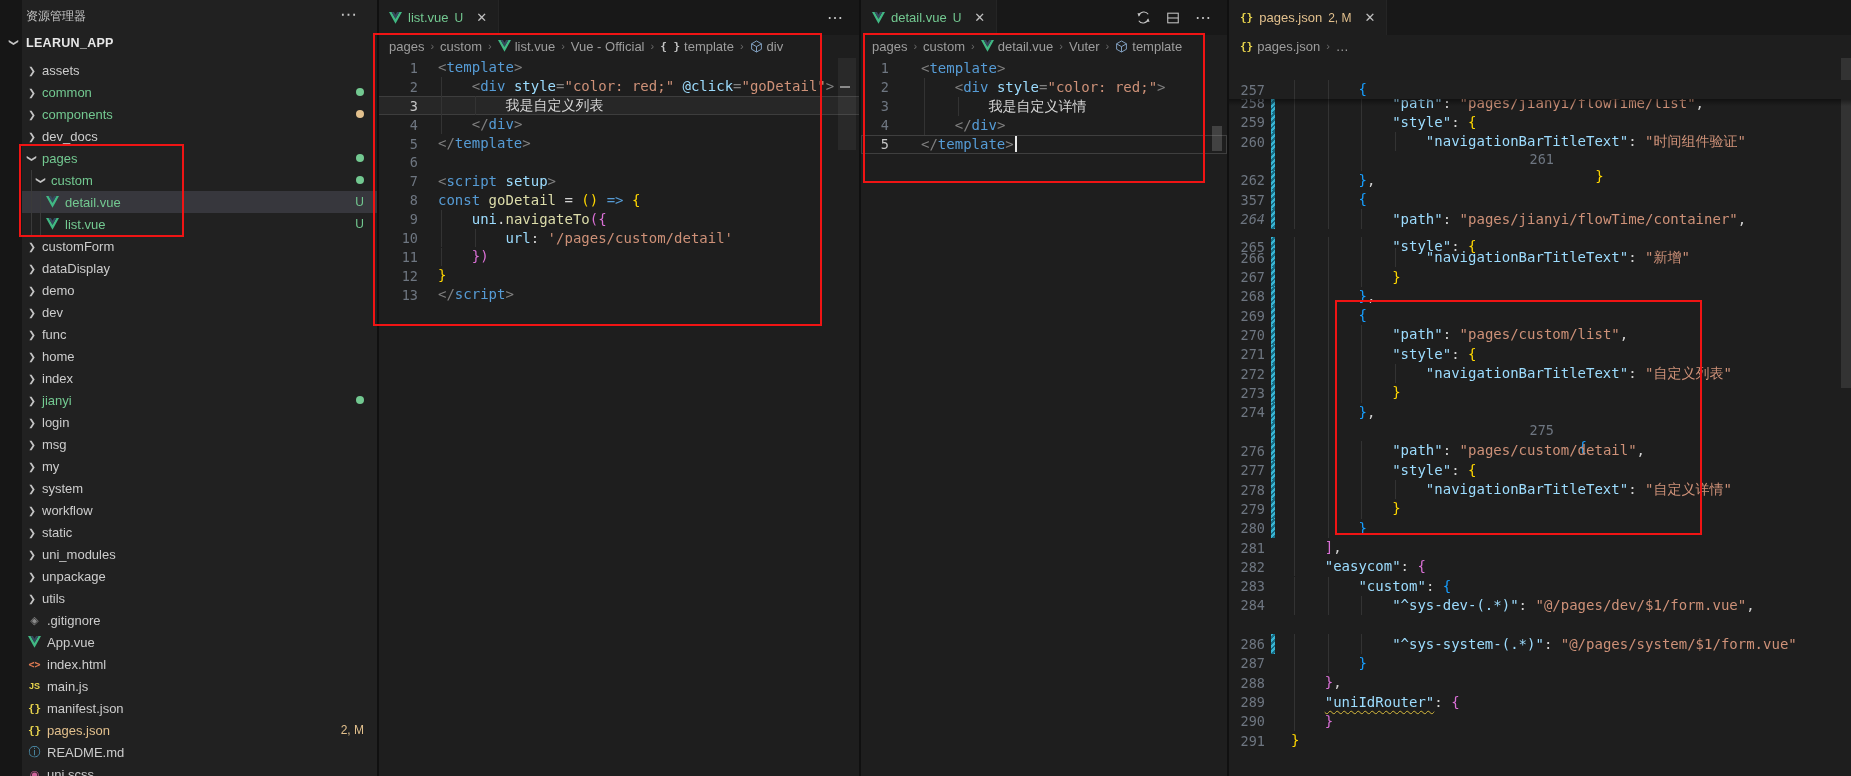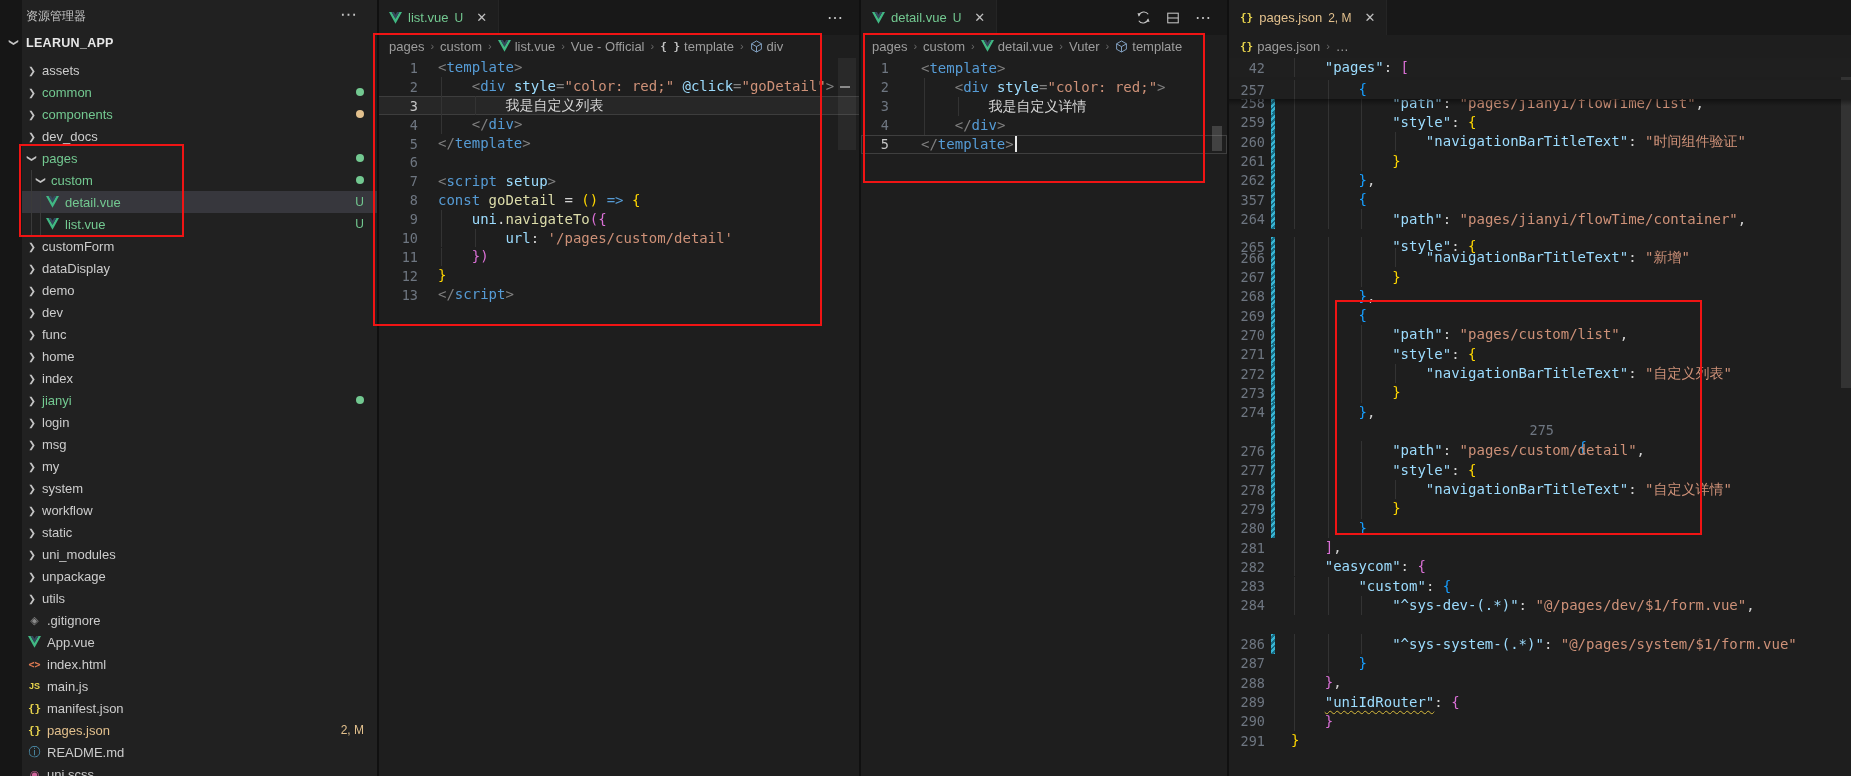--- a/index.html
+++ b/index.html
@@ -509,25 +509,20 @@
         <span class="bitem">
           <span class="braces-ic" style="display: inline-flex; align-items: center; color: rgb(232, 212, 77);">{}</span>
           <span>pages.json</span>
         </span>
         <span class="bsep">›</span>
         <span class="bitem">
           <span>…</span>
         </span>
       </div>
       <div class="codearea">
-        <div class="row sticky" style="top: 1px; height: 19.32px;">
-          <span class="ln" style="width: 44px; padding-right: 8px; box-sizing: border-box;">42</span>
-          <i class="gline" style="left: 65px;"></i>
-          <span class="ltext" style="padding-left: 18px;"><span class="tk-def">    </span><span class="tk-prop">"pages"</span><span class="tk-def">: </span><span class="tk-b2">[</span></span>
-        </div>
         <div class="row sticky" style="top: 23px; height: 19.32px;">
           <span class="ln" style="width: 44px; padding-right: 8px; box-sizing: border-box;">257</span>
           <i class="gline" style="left: 65px;"></i>
           <i class="gline" style="left: 98.72px;"></i>
           <span class="ltext" style="padding-left: 18px;"><span class="tk-def">        </span><span class="tk-b3">{</span></span>
         </div>
         <div class="row" style="top: 36.5px; height: 19.32px;">
           <span class="mark" style="left: 42px;"></span>
           <span class="ln" style="width: 44px; padding-right: 8px; box-sizing: border-box;">258</span>
           <i class="gline" style="left: 65px;"></i>
@@ -545,21 +540,21 @@
         </div>
         <div class="row" style="top: 75.14px; height: 19.32px;">
           <span class="mark" style="left: 42px;"></span>
           <span class="ln" style="width: 44px; padding-right: 8px; box-sizing: border-box;">260</span>
           <i class="gline" style="left: 65px;"></i>
           <i class="gline" style="left: 98.72px;"></i>
           <i class="gline" style="left: 132.44px;"></i>
           <i class="gline" style="left: 166.16px;"></i>
           <span class="ltext" style="padding-left: 18px;"><span class="tk-def">                </span><span class="tk-prop">"navigationBarTitleText"</span><span class="tk-def">: </span><span class="tk-str">"时间组件验证"</span></span>
         </div>
-        <div class="row" style="top: 94.46px; height: 19.32px;">
+        <div class="row" style="top: 94.46px; height: 19.32px; flex-direction: column;">
           <span class="mark" style="left: 42px;"></span>
           <span class="ln" style="width: 44px; padding-right: 8px; box-sizing: border-box;">261</span>
           <i class="gline" style="left: 65px;"></i>
           <i class="gline" style="left: 98.72px;"></i>
           <i class="gline" style="left: 132.44px;"></i>
           <span class="ltext" style="padding-left: 18px;"><span class="tk-def">            </span><span class="tk-b1">}</span></span>
         </div>
         <div class="row" style="top: 113.78px; height: 19.32px;">
           <span class="mark" style="left: 42px;"></span>
           <span class="ln" style="width: 44px; padding-right: 8px; box-sizing: border-box;">262</span>
@@ -569,21 +564,21 @@
         </div>
         <div class="row" style="top: 133.1px; height: 19.32px;">
           <span class="mark" style="left: 42px;"></span>
           <span class="ln" style="width: 44px; padding-right: 8px; box-sizing: border-box;">357</span>
           <i class="gline" style="left: 65px;"></i>
           <i class="gline" style="left: 98.72px;"></i>
           <span class="ltext" style="padding-left: 18px;"><span class="tk-def">        </span><span class="tk-b3">{</span></span>
         </div>
         <div class="row" style="top: 152.42px; height: 19.32px;">
           <span class="mark" style="left: 42px;"></span>
-          <span class="ln" style="width: 44px; padding-right: 8px; box-sizing: border-box;">264</span>
+          <span class="ln" style="width: 44px; padding-right: 8px; box-sizing: border-box; font-style: italic;">264</span>
           <i class="gline" style="left: 65px;"></i>
           <i class="gline" style="left: 98.72px;"></i>
           <i class="gline" style="left: 132.44px;"></i>
           <span class="ltext" style="padding-left: 18px;"><span class="tk-def">            </span><span class="tk-prop">"path"</span><span class="tk-def">: </span><span class="tk-str">"pages/jianyi/flowTime/container"</span><span class="tk-def">,</span></span>
         </div>
         <div class="row" style="top: 180px; height: 19.32px;">
           <span class="mark" style="left: 42px;"></span>
           <span class="ln" style="width: 44px; padding-right: 8px; box-sizing: border-box;">265</span>
           <i class="gline" style="left: 65px;"></i>
           <i class="gline" style="left: 98.72px;"></i>

